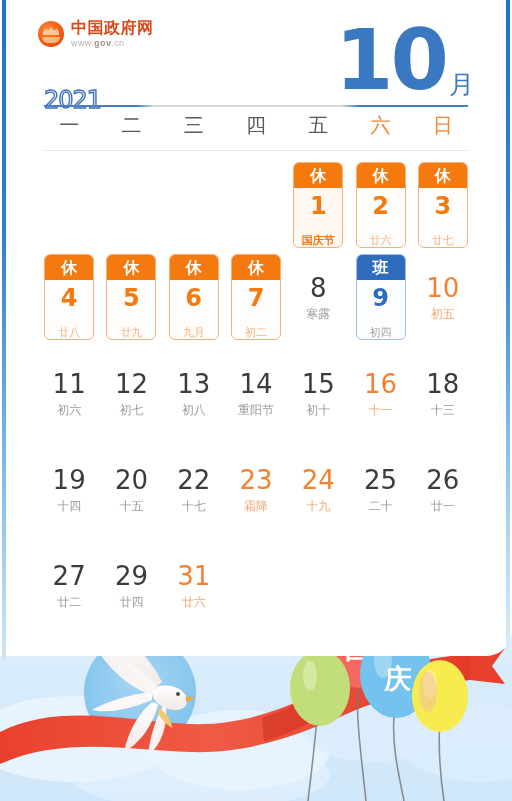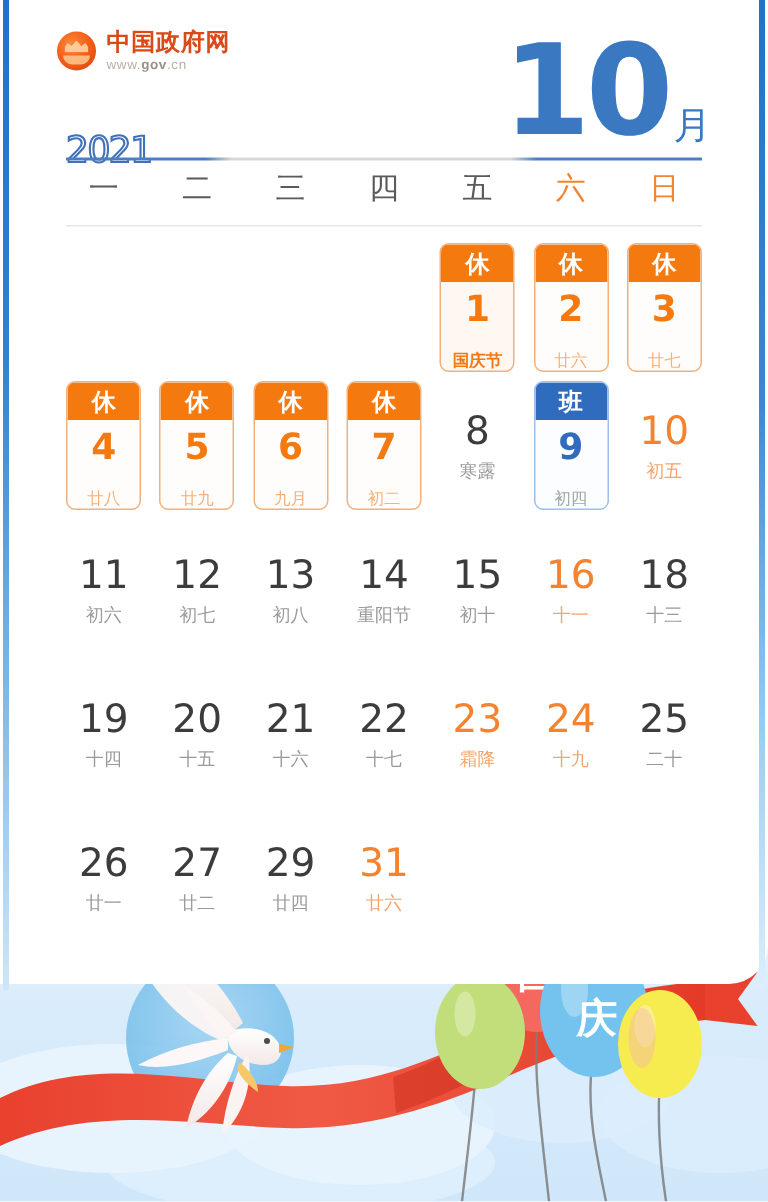--- a/index.html
+++ b/index.html
@@ -367,24 +367,20 @@
       </div>
       <div class="cell plain">
         <div class="dnum">19</div>
         <div class="lunar">十四</div>
       </div>
       <div class="cell plain">
         <div class="dnum">20</div>
         <div class="lunar">十五</div>
       </div>
       <div class="cell plain">
-        <div class="dnum">21</div>
-        <div class="lunar">十六</div>
-      </div>
-      <div class="cell plain">
         <div class="dnum">22</div>
         <div class="lunar">十七</div>
       </div>
       <div class="cell plain weekend">
         <div class="dnum">23</div>
         <div class="lunar">霜降</div>
       </div>
       <div class="cell plain weekend">
         <div class="dnum">24</div>
         <div class="lunar">十九</div>

